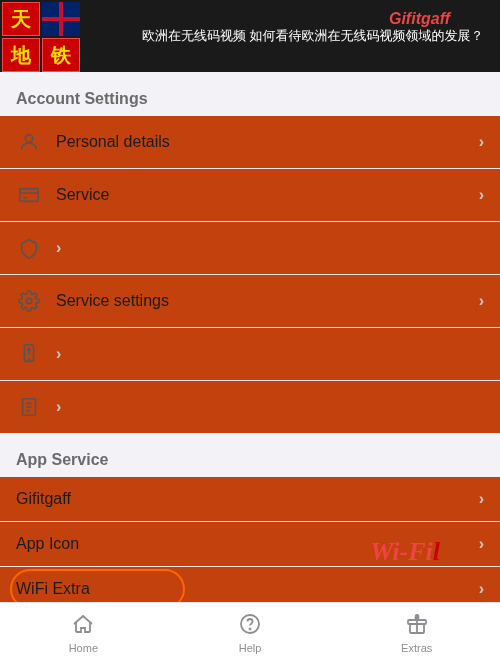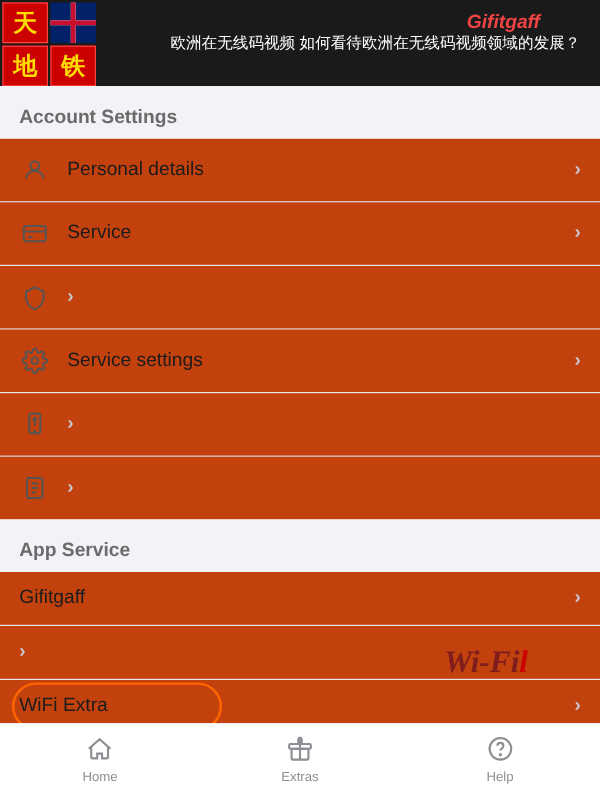--- a/index.html
+++ b/index.html
@@ -311,67 +311,68 @@
 
   <div class="section-header">App Service</div>
   <div class="settings-group">
 
     <div class="settings-item">
       <span class="item-label">Gifitgaff</span>
       <span class="chevron">›</span>
     </div>
 
     <div class="settings-item">
+      <span class="item-label">App Icon</span>
       <span class="chevron">›</span>
     </div>
 
     <div class="settings-item wifi-extra-item">
       <div class="wifi-extra-oval"></div>
       <span class="item-label">WiFi Extra</span>
       <span class="chevron">›</span>
     </div>
 
   </div>
 
 </div>
 
 <div class="wifi-brand">
-  <span style="color:#7f1d1d;">Wi-Fi</span><span style="color:#cc0000;">l</span>
+  <span style="color:#ef4444;">Wi-Fi</span><span style="color:#cc0000;">l</span>
 </div>
 
 <div class="bottom-nav">
 
   <div class="nav-item">
     <div class="nav-icon">
       <svg width="24" height="24" viewBox="0 0 24 24" fill="none" stroke="#8e8e93" stroke-width="1.8">
         <path d="M3 12L12 4l9 8"></path>
         <path d="M5 10v9a1 1 0 0 0 1 1h4v-4h4v4h4a1 1 0 0 0 1-1v-9"></path>
       </svg>
     </div>
     <span class="nav-label">Home</span>
+  </div>
+
+  <div class="nav-item">
+    <div class="nav-icon">
+      <svg width="24" height="24" viewBox="0 0 24 24" fill="none" stroke="#8e8e93" stroke-width="1.8">
+        <circle cx="12" cy="12" r="9"></circle>
+        <path d="M9.5 9.5c0-1.4 1.1-2.5 2.5-2.5s2.5 1.1 2.5 2.5c0 2-2.5 2.5-2.5 4"></path>
+        <circle cx="12" cy="17" r="0.5" fill="#8e8e93"></circle>
+      </svg>
+    </div>
+    <span class="nav-label">Help</span>
   </div>
 
   <div class="nav-item">
     <div class="nav-icon">
       <svg width="24" height="24" viewBox="0 0 24 24" fill="none" stroke="#8e8e93" stroke-width="1.8">
         <rect x="3" y="8" width="18" height="4" rx="1"></rect>
         <rect x="5" y="12" width="14" height="9" rx="1"></rect>
         <path d="M12 8v13"></path>
         <path d="M12 8c0 0-2-4 0-5s2 5 0 5"></path>
         <path d="M12 8c0 0 2-4 0-5s-2 5 0 5"></path>
       </svg>
     </div>
     <span class="nav-label">Extras</span>
   </div>
 
-  <div class="nav-item">
-    <div class="nav-icon">
-      <svg width="24" height="24" viewBox="0 0 24 24" fill="none" stroke="#8e8e93" stroke-width="1.8">
-        <circle cx="12" cy="12" r="9"></circle>
-        <path d="M9.5 9.5c0-1.4 1.1-2.5 2.5-2.5s2.5 1.1 2.5 2.5c0 2-2.5 2.5-2.5 4"></path>
-        <circle cx="12" cy="17" r="0.5" fill="#8e8e93"></circle>
-      </svg>
-    </div>
-    <span class="nav-label">Help</span>
-  </div>
-
 
 </div>
 
 </body></html>

